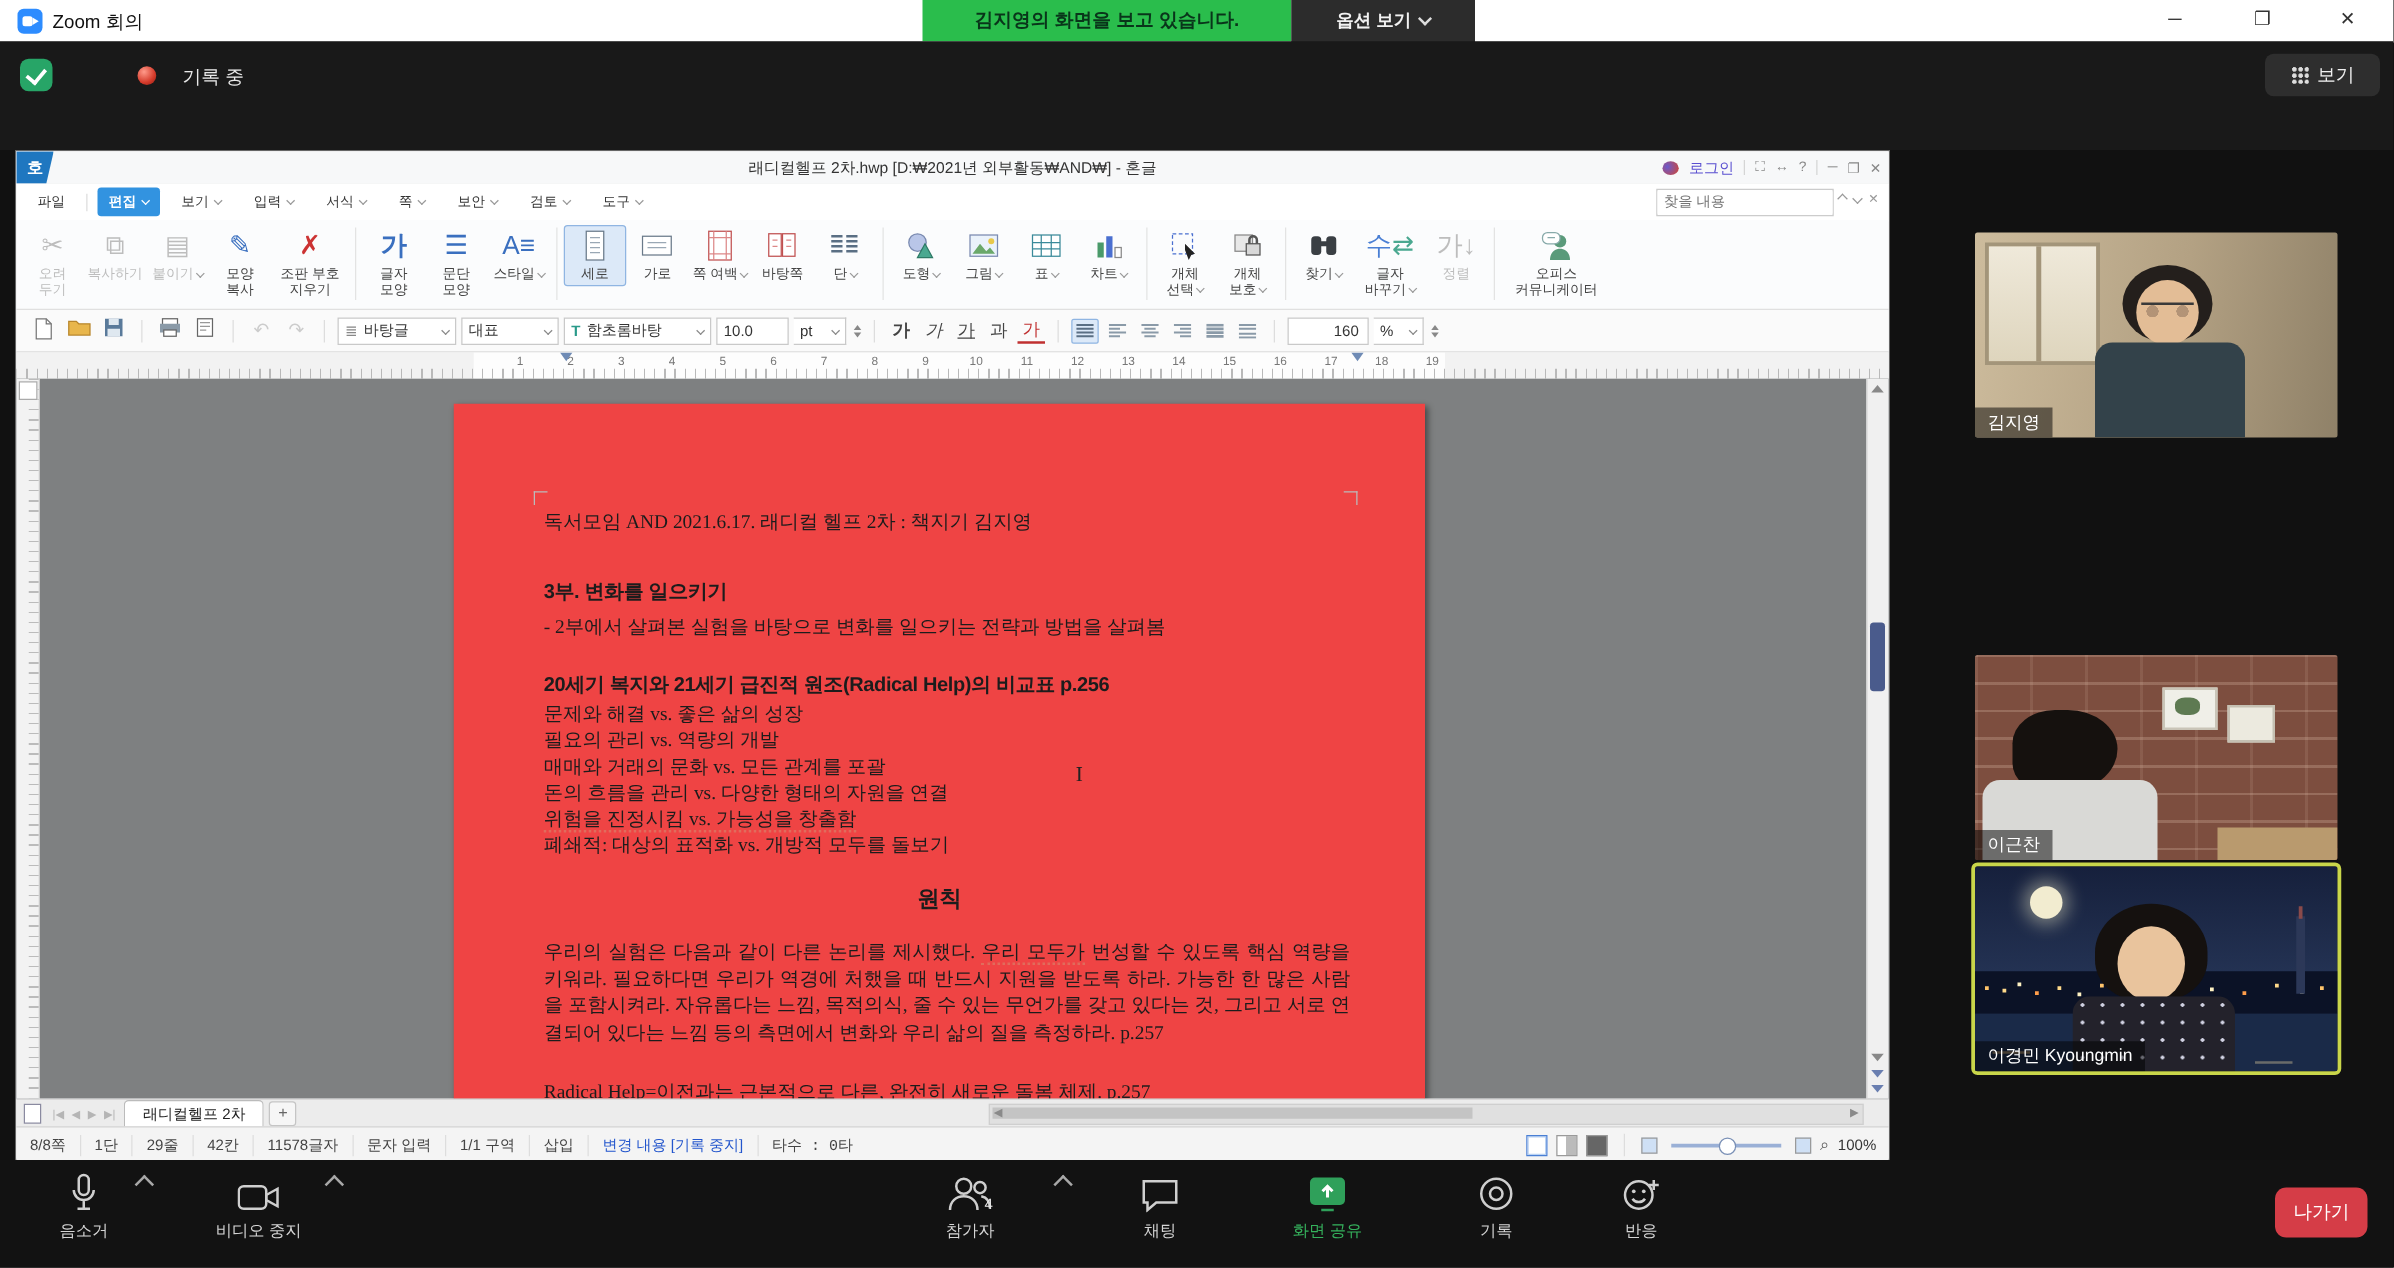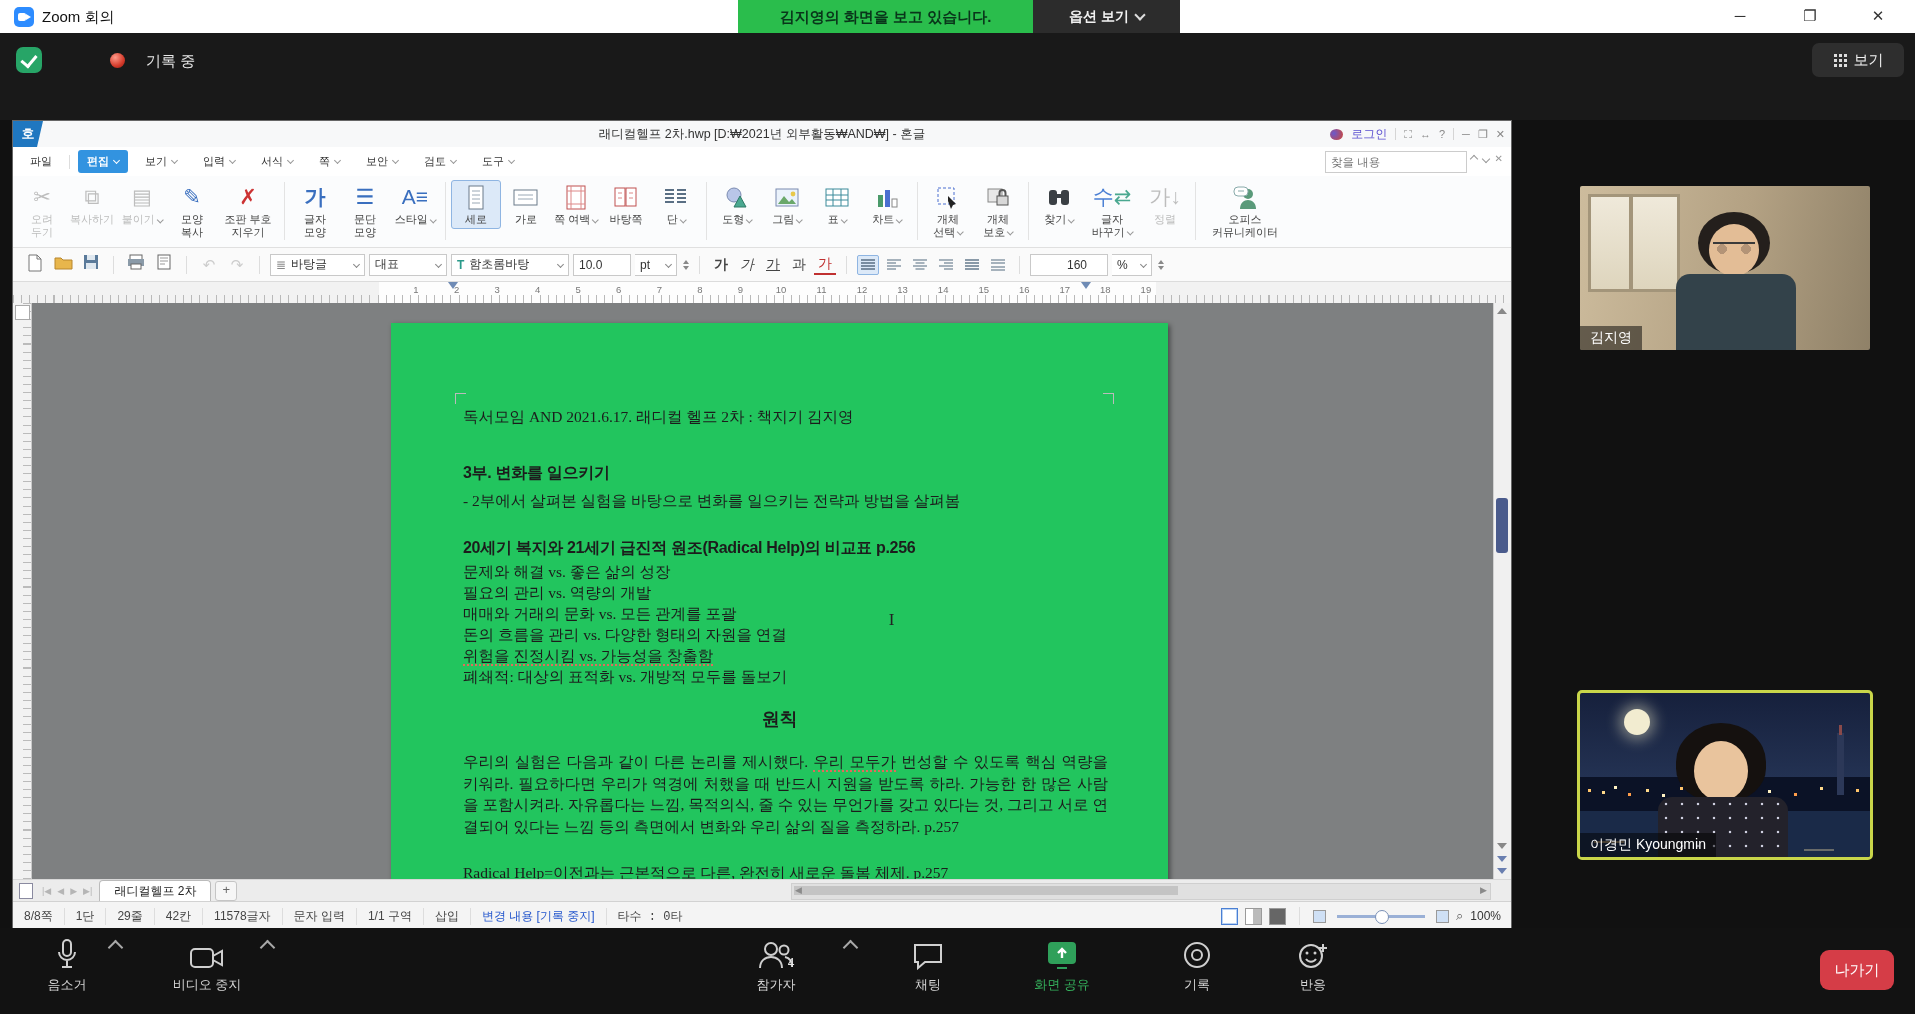--- a/index.html
+++ b/index.html
@@ -83,21 +83,21 @@
   .ruler .pagezone{position:absolute;left:366px;top:0;width:777px;height:21px;background:#fdfdfd;}
   .ruler .ticks{position:absolute;left:0;top:13px;width:100%;height:8px;
       background:repeating-linear-gradient(90deg,#b9b9b9 0 1px,transparent 1px 8.1px);}
   .rnum{position:absolute;top:2px;font-size:9.5px;color:#777;transform:translateX(-50%);}
   .rmark{position:absolute;top:0;border-left:5px solid transparent;border-right:5px solid transparent;border-top:7px solid #6f8bb5;}
   
   .docarea{position:absolute;left:0;top:182px;width:100%;height:576px;background:#7e8081;overflow:hidden;}
   .vruler{position:absolute;left:0;top:0;width:18px;height:100%;background:#f2f2f2;border-right:1px solid #c9c9c9;
       background-image:repeating-linear-gradient(180deg,#bbb 0 1px,transparent 1px 8.1px);background-position:10px 0;background-size:8px 100%;background-repeat:repeat-y;}
   .vcorner{position:absolute;left:2px;top:2px;width:13px;height:13px;border:1px solid #aaa;background:#fff;}
-  .page{position:absolute;left:378px;top:20px;width:777px;height:600px;background:#22c55e;box-shadow:2px 2px 5px rgba(0,0,0,.45);cursor:text;}
+  .page{position:absolute;left:350px;top:20px;width:777px;height:600px;background:#ef4444;box-shadow:2px 2px 5px rgba(0,0,0,.45);cursor:text;}
   .doctext{position:absolute;font-family:"Liberation Serif","DejaVu Serif",serif;font-size:15.5px;color:#1c1c1c;white-space:nowrap;}
   .doctext.g{font-family:"Liberation Sans",sans-serif;font-weight:bold;font-size:16px;letter-spacing:-0.3px;}
   .dlist{position:absolute;left:72px;top:238px;font-family:"Liberation Serif","DejaVu Serif",serif;font-size:15.5px;color:#1c1c1c;}
   .dlist div{height:21px;line-height:21px;white-space:nowrap;}
   .dpara{position:absolute;left:72px;top:428px;width:645px;font-family:"Liberation Serif","DejaVu Serif",serif;
          font-size:15.5px;line-height:21.5px;color:#1c1c1c;text-align:justify;word-break:break-all;}
   .sp{border-bottom:2px dotted #e06c5c;}
   .cmark{position:absolute;width:10px;height:10px;border-color:#bbb;border-style:solid;}
   .cm-tl{border-width:1px 0 0 1px;} .cm-tr{border-width:1px 1px 0 0;}
   .ibeam{position:absolute;left:495px;top:288px;width:11px;height:18px;color:#222;font-size:17px;line-height:18px;text-align:center;font-family:"Liberation Serif",serif;}
@@ -485,21 +485,21 @@
           <svg width="14" height="12">
             <path d="M0 1h14M0 4h14M0 7h14M0 10h14" stroke="#8a9aa8" stroke-width="2.2"></path>
           </svg>
         </span>
       <span class="al">
           <svg width="14" height="12">
             <path d="M0 1h14M0 4h14M0 8h14M0 11h14" stroke="#8a9aa8" stroke-width="1.6"></path>
           </svg>
         </span>
       <span class="fsep"></span>
-      <div class="fdrop" style="width:78px;padding-left:36px;">
+      <div class="fdrop" style="width:65px;padding-left:36px;">
           <span>160</span>
         </div>
       <div class="fdrop" style="width:40px;border-left:0;">
           <span>%</span>
           <span class="dchev"></span>
         </div>
       <span class="spin">
           <i class="up"></i>
           <i class="dn"></i>
         </span>
@@ -617,20 +617,29 @@
   </div>
 
   <div class="tile t1" style="top:186px;">
     <div class="win"></div>
     <div class="head hair"></div>
     <div class="head face"></div>
     <div class="glasses"></div>
     <div class="body bod"></div>
     <div class="pname">김지영</div>
   </div>
+  <div class="tile t3" style="top:524px;">
+    <div class="bricks"></div>
+    <div class="frame1"></div>
+    <div class="frame2"></div>
+    <div class="head hair"></div>
+    <div class="body bod"></div>
+    <div class="desk"></div>
+    <div class="pname">이근찬</div>
+  </div>
   <div class="tile t4 active" style="top:693px;">
     <div class="moon"></div>
     <div class="sky"></div>
     <div class="lights"></div>
     <div class="tower"></div>
     <div class="water"></div>
     <div class="refl"></div>
     <div class="head hair"></div>
     <div class="head face"></div>
     <div class="body bod"></div>

